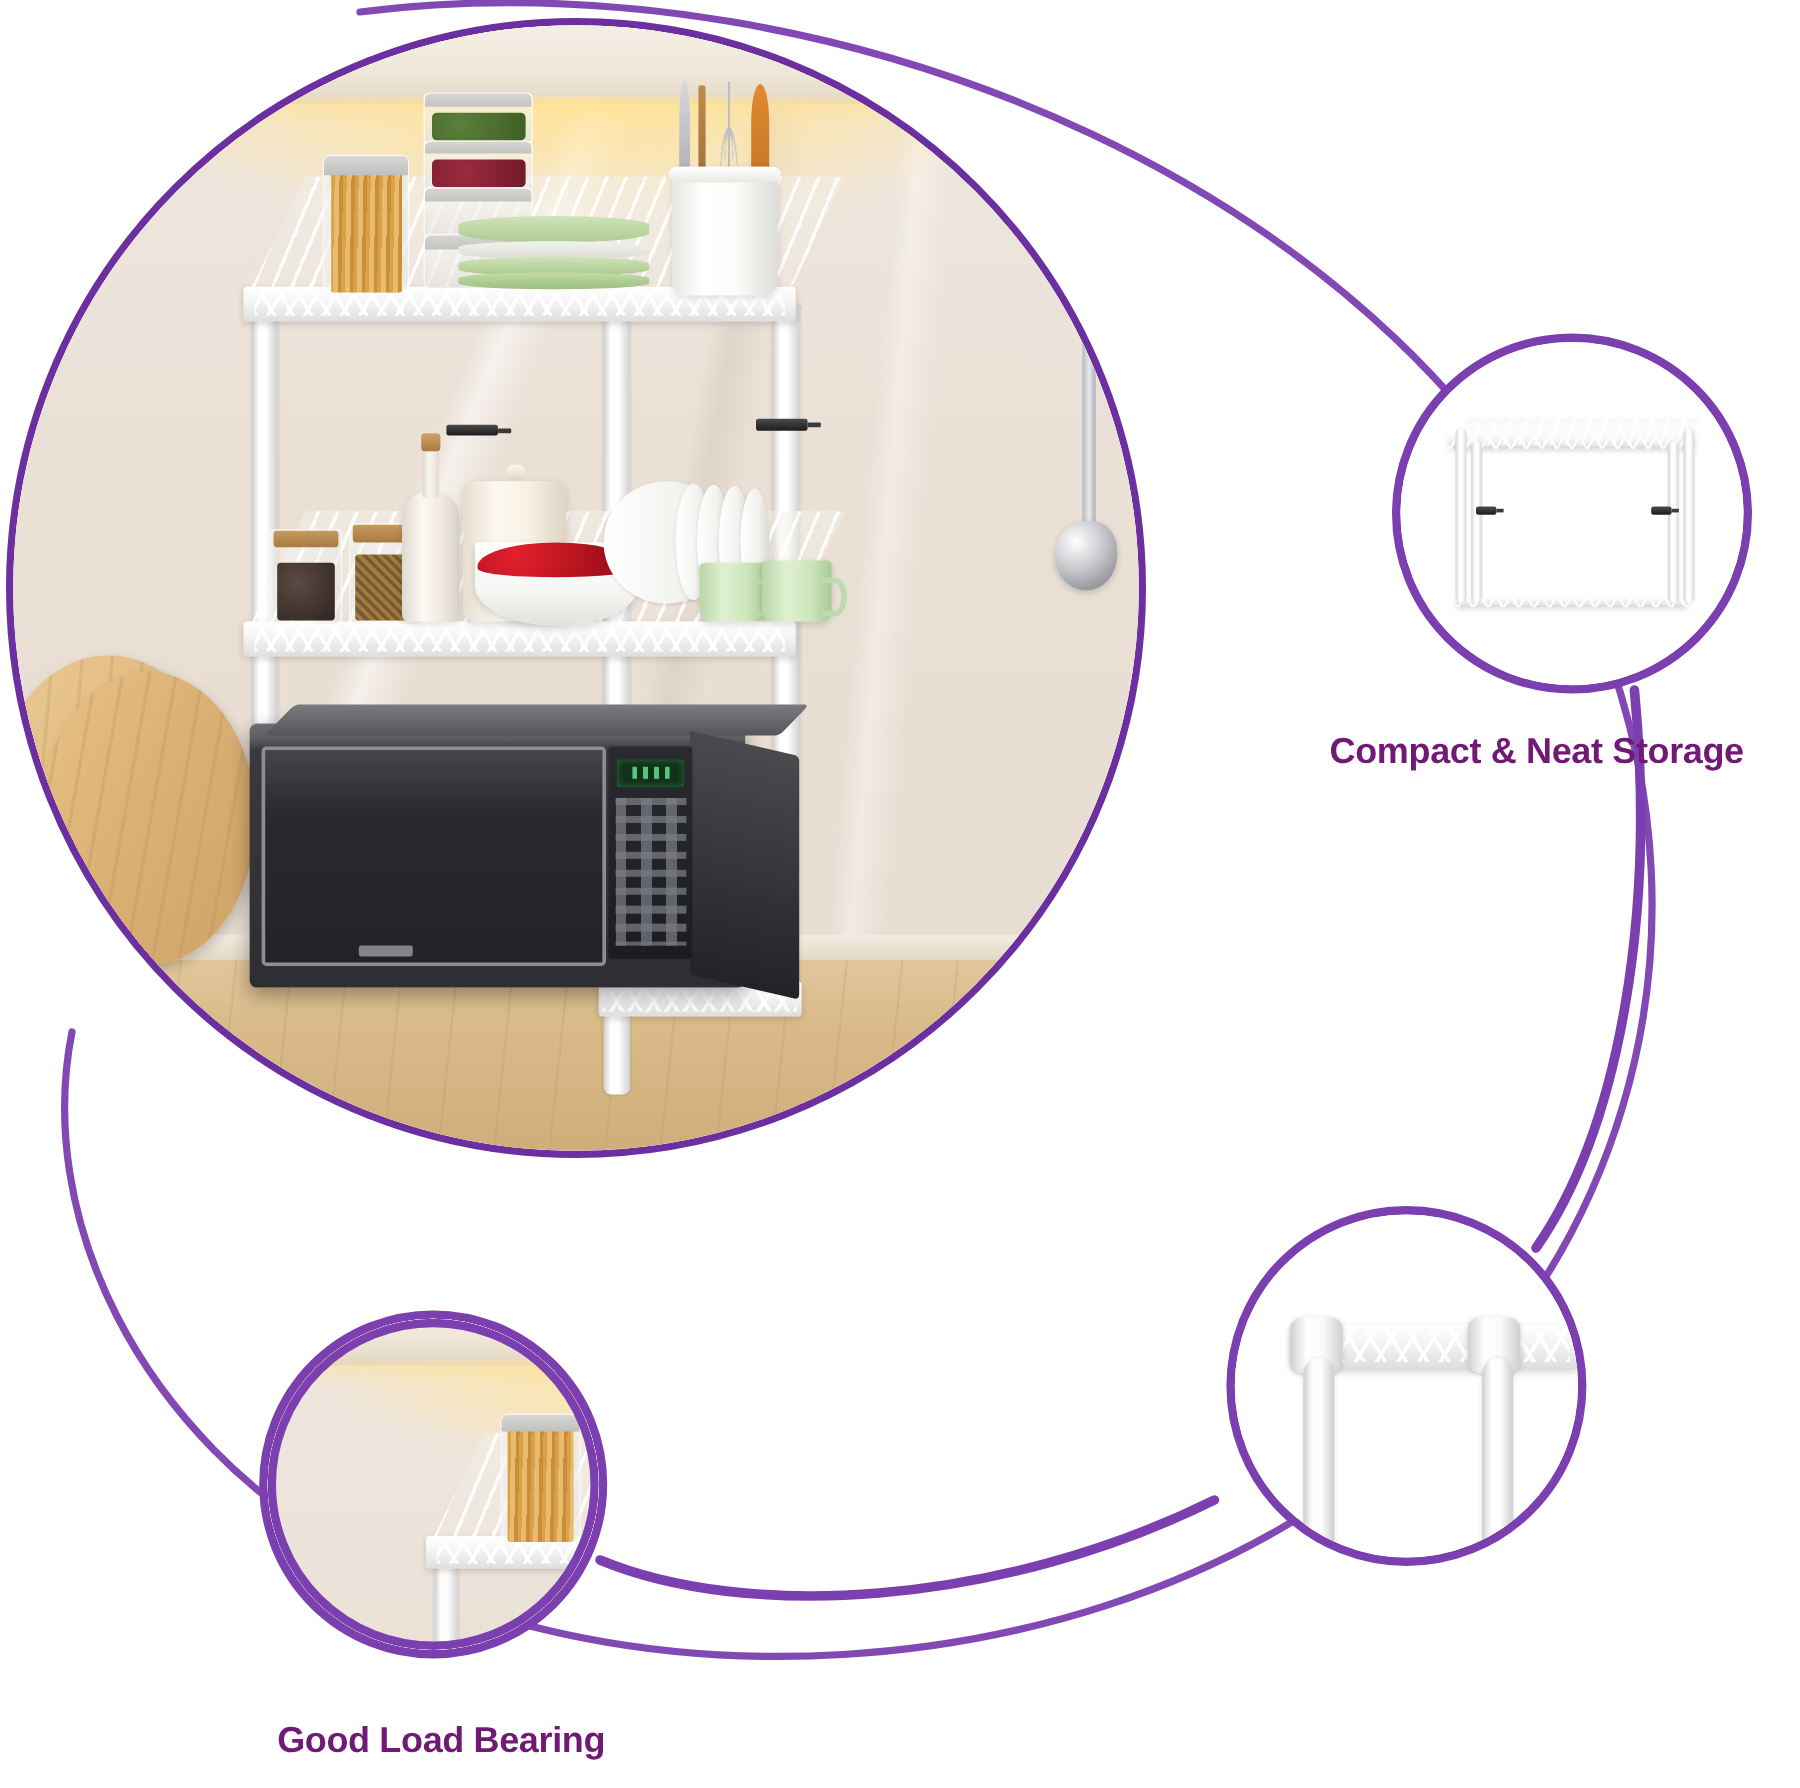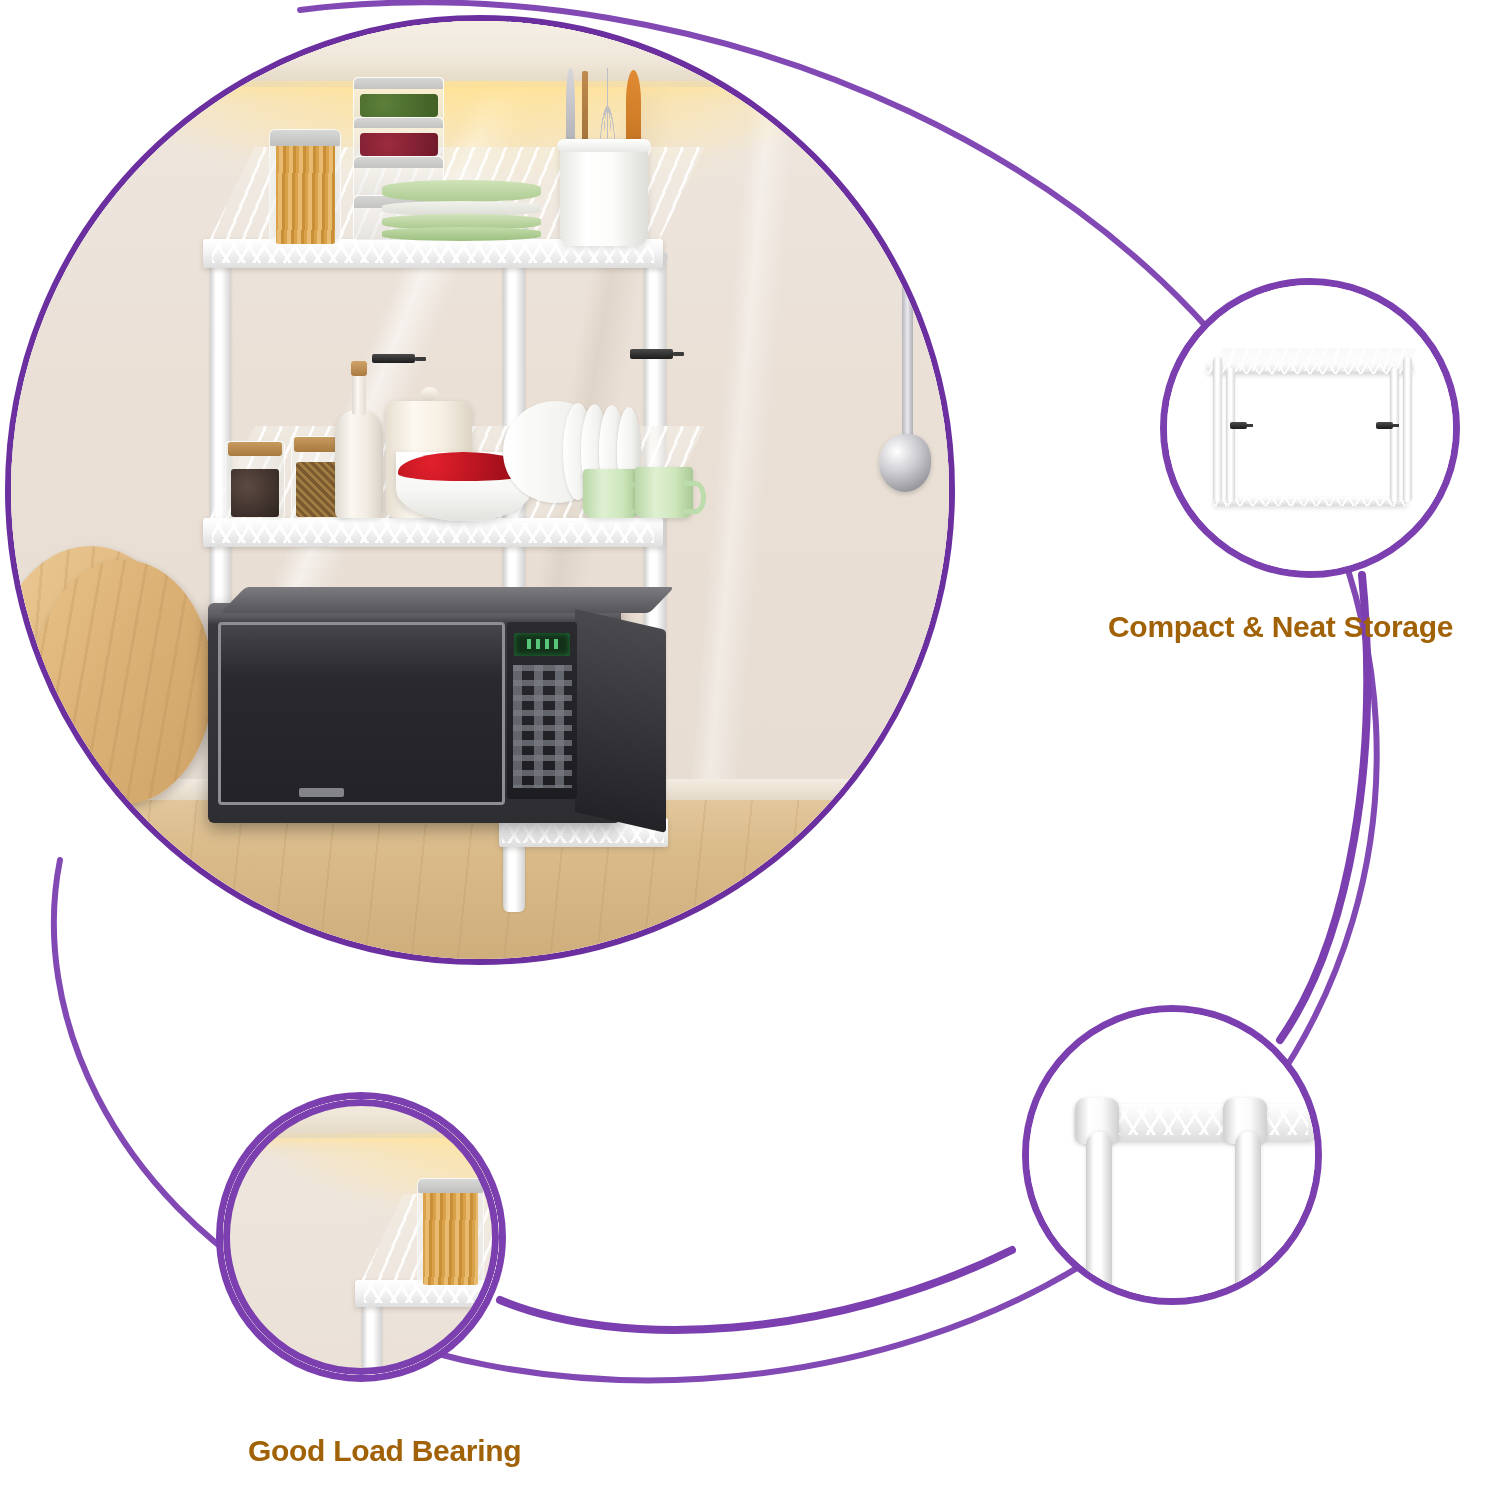--- a/index.html
+++ b/index.html
@@ -282,29 +282,29 @@
   .c-rail{position:absolute;height:38px;border-radius:5px;
     background:linear-gradient(180deg,#ffffff,#f2f2f2 45%,#dcdcdc);
     box-shadow:0 2px 5px rgba(0,0,0,.14);}
   .c-rail .m{position:absolute;left:3%;right:3%;top:14%;height:70%;
     background:repeating-linear-gradient(58deg,rgba(255,255,255,.97) 0 3px,rgba(200,200,200,0) 3px 15px),
                repeating-linear-gradient(-58deg,rgba(255,255,255,.97) 0 3px,rgba(200,200,200,0) 3px 15px);}
 
   
   .caption{
     position:absolute;
-    color:#a16207;
+    color:#701a75;
     font-weight:bold;
     letter-spacing:-.3px;
     line-height:1.24;
     white-space:pre-line;
   }
   #cap-storage{left:1108px;top:608px;font-size:30px;}
   #cap-connectors{left:1022px;top:1340px;font-size:30px;}
-  #cap-load{left:248px;top:1432px;font-size:30px;}
+  #cap-load{left:231px;top:1432px;font-size:30px;}
 </style>
 </head>
 <body>
 
 <div id="stage">
 
   <svg id="connectors" viewBox="0 0 1500 1490">
 
     <path d="M 300 10 C 700 -40 1180 160 1330 520 C 1440 790 1350 1080 1120 1240 C 880 1410 520 1420 300 1300 C 110 1195 30 1010 60 860" fill="none" stroke="#7b3fb0" stroke-width="6" stroke-linecap="round" opacity=".95"></path>
 

